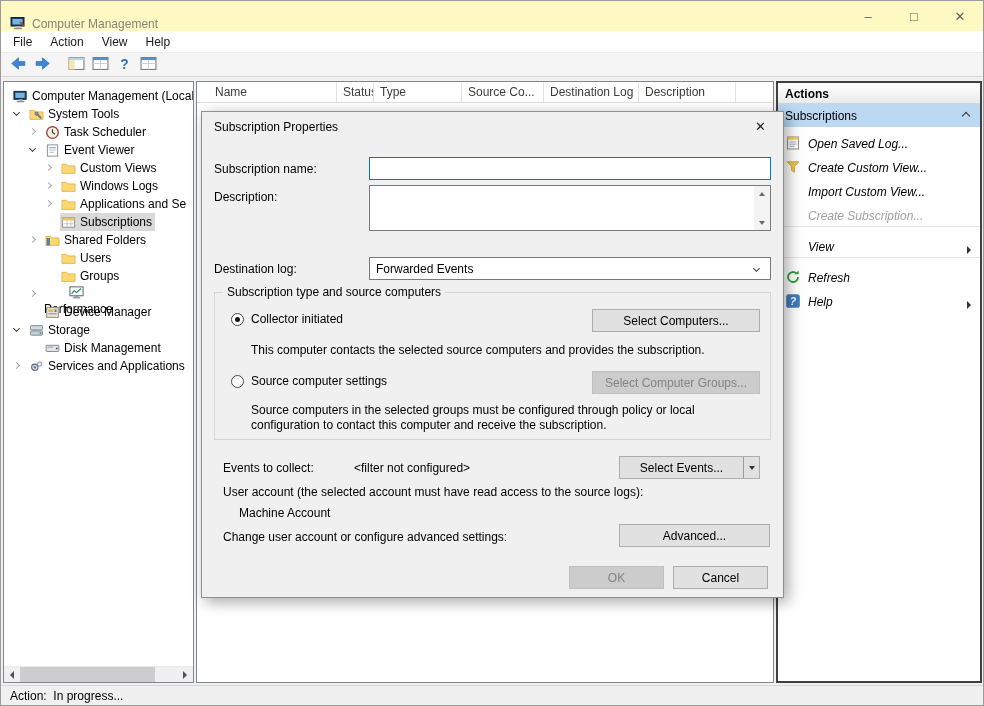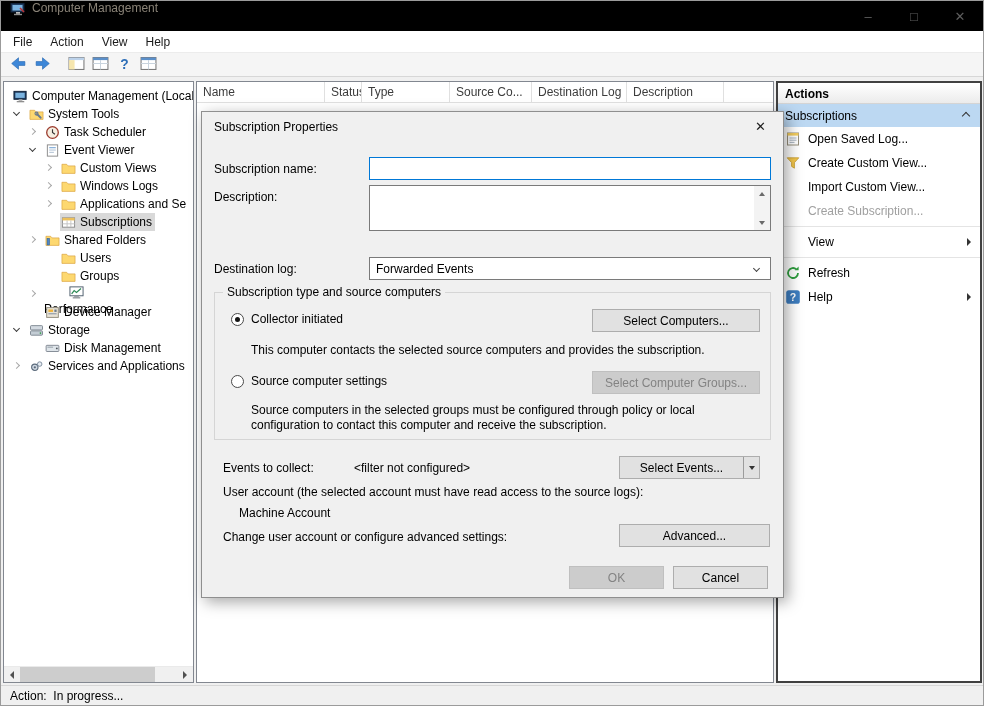--- a/index.html
+++ b/index.html
@@ -2,21 +2,21 @@
 <html><head>
 <meta charset="utf-8">
 <style>
   * { margin:0; padding:0; box-sizing:border-box; }
   html,body { width:984px; height:706px; overflow:hidden; background:#fff;
     font-family:"Liberation Sans", sans-serif; font-size:12px; color:#000; }
   .window { position:relative; width:984px; height:706px; border:1px solid #9b9b9b;
     background:#f0f0f0; display:flex; flex-direction:column; }
 
   
-  .titlebar { height:30px; background:#000000; display:flex; align-items:flex-start; flex:0 0 auto; }
+  .titlebar { height:30px; background:#fef9c3; display:flex; align-items:flex-end; flex:0 0 auto; }
   .app-icon { width:16px; height:16px; margin:0 6px 0 9px; display:inline-flex; }
   .app-icon svg { width:16px; height:16px; }
   .wtitle { color:#8a8377; font-size:12px; }
   .win-buttons { margin-left:auto; display:flex; height:100%; }
   .win-btn { width:46px; height:100%; display:flex; align-items:center; justify-content:center;
     color:#5e5e5e; font-size:13px; }
 
   
   .menubar { height:21px; background:#fff; display:flex; align-items:center; padding-left:3px; flex:0 0 auto; }
   .menu-item { padding:3px 9px; color:#1a1a1a; }
@@ -43,31 +43,31 @@
   .hscroll { position:absolute; left:0; right:0; bottom:0; height:16px; background:#f0f0f0;
     display:flex; align-items:center; border-top:1px solid #eaeaea; }
   .hs-arrow { width:16px; height:16px; display:flex; align-items:center; justify-content:center; flex:0 0 auto; }
   .hs-left::after { content:""; border-right:4px solid #515151; border-top:4px solid transparent; border-bottom:4px solid transparent; }
   .hs-right::after { content:""; border-left:4px solid #515151; border-top:4px solid transparent; border-bottom:4px solid transparent; }
   .hs-thumb { width:135px; height:16px; background:#cdcdcd; flex:0 0 auto; }
   .hs-track { flex:1; }
 
   
   .list-pane { flex:1; background:#fff; border:1px solid #828790; min-width:0; }
-  .list-header { display:flex; height:21px; border-bottom:1px solid #e0e0e0; }
+  .list-header { display:flex; height:21px; border-bottom:1px solid #e0e0e0;padding-left:12px; }
   .col { border-right:1px solid #e0e0e0; padding:3px 0 0 6px; color:#3c3c3c; white-space:nowrap; overflow:hidden; flex:0 0 auto; }
 
   
   .actions-pane { width:206px; background:#fff; border:2px solid #404040; flex:0 0 auto; display:flex; flex-direction:column; }
   .actions-header { height:21px; background:linear-gradient(#ffffff,#ebebeb); border-bottom:1px solid #d4d4d4;
     font-weight:bold; padding:4px 0 0 7px; }
   .actions-section { height:23px; background:#bcd8f2; display:flex; align-items:center; padding-left:7px; position:relative; }
   .collapse-chevron { position:absolute; right:11px; top:9px; width:6px; height:6px;
     border-top:1.5px solid #333; border-right:1.5px solid #333; transform:rotate(-45deg); }
-  .action-item { height:24px; display:flex; align-items:center; padding-left:7px; position:relative; }
+  .action-item { height:24px; display:flex; align-items:flex-end; padding-left:7px; position:relative;font-style:italic; }
   .action-icon { width:16px; height:16px; margin-right:7px; display:inline-flex; flex:0 0 auto; }
   .action-icon svg { width:16px; height:16px; }
   .action-item.disabled .action-label { color:#a0a0a0; }
   .submenu-arrow { position:absolute; right:9px; width:0; height:0;
     border-left:4px solid #333; border-top:4px solid transparent; border-bottom:4px solid transparent; }
   .action-sep { height:1px; background:#e4e4e4; margin:3px 0; }
 
   
   .statusbar { height:20px; background:#f0f0f0; border-top:1px solid #d7d7d7;
     display:flex; align-items:center; padding-left:9px; flex:0 0 auto; }

